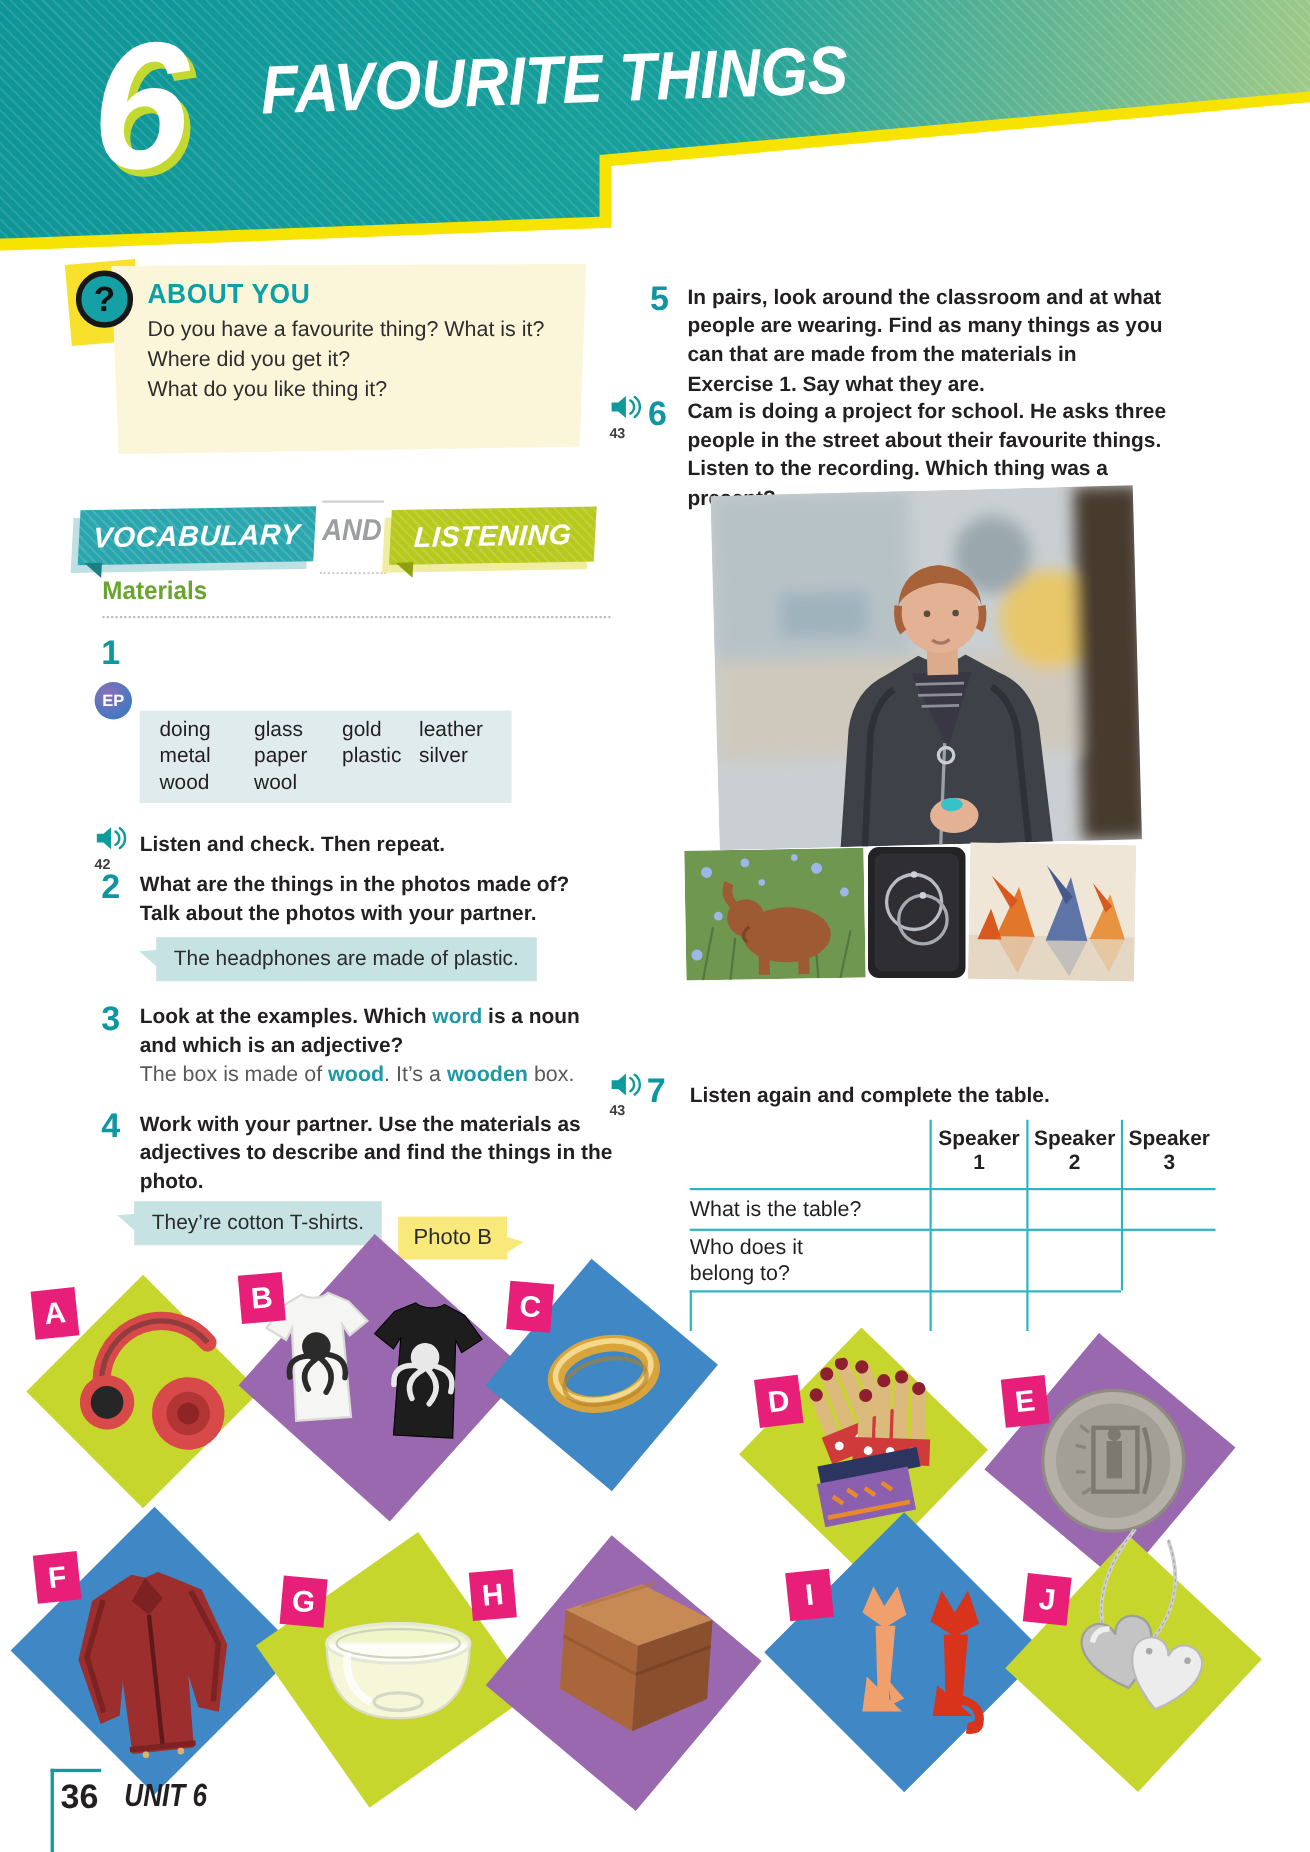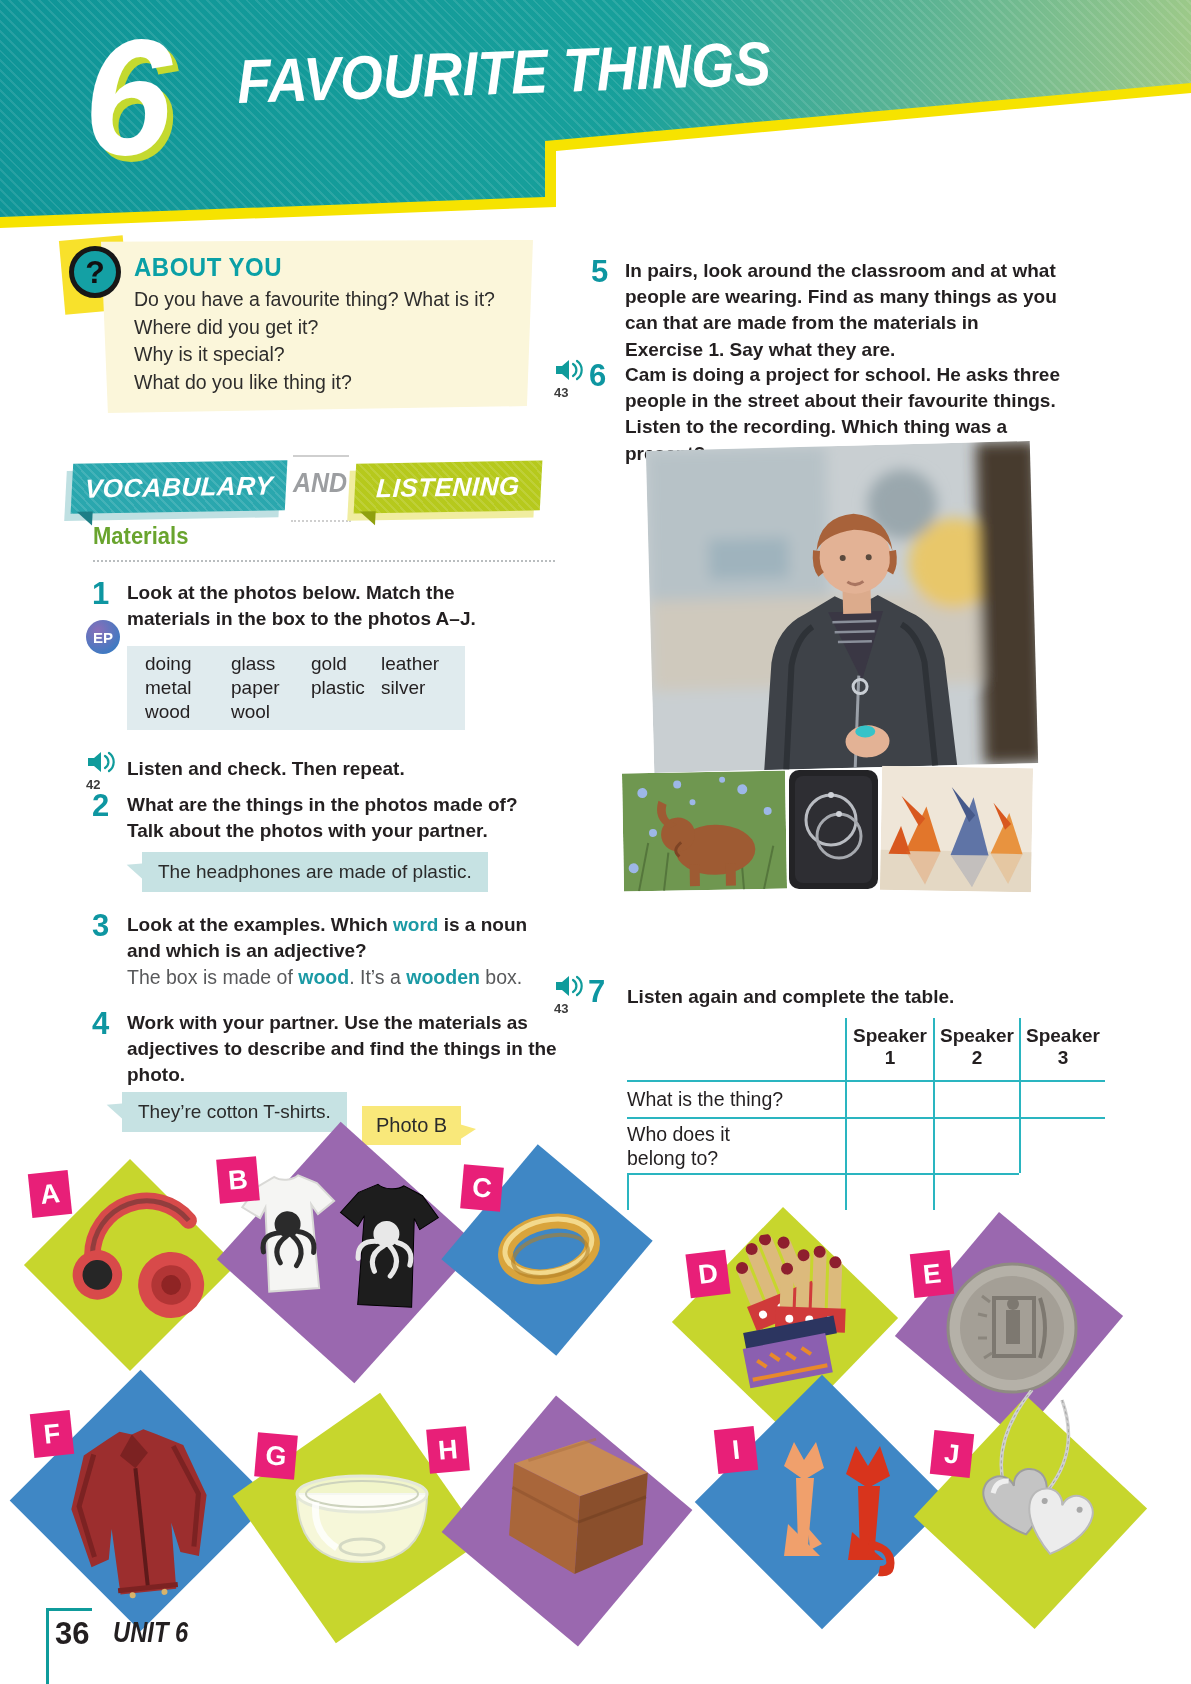--- a/index.html
+++ b/index.html
@@ -109,36 +109,34 @@
   <div class="unit-num">6</div>
   <div class="hdr-title">FAVOURITE THINGS</div>
 
   <div class="about-sticky"></div>
   <div class="about-box"></div>
   <div class="about-q">?</div>
   <div class="about-title">ABOUT YOU</div>
   <div class="about-qs">
     <div>Do you have a favourite thing? What is it?</div>
     <div>Where did you get it?</div>
-    <div>Why is it special?</div>
     <div>What do you like thing it?</div>
   </div>
 
   <div class="bubble bub-voc">VOCABULARY</div>
   <div class="and-top"></div>
   <div class="and-word">AND</div>
   <div class="and-bot"></div>
   <div class="bubble bub-lis">LISTENING</div>
 
   <div class="materials">Materials</div>
   <div class="dotline"></div>
 
   <div class="ex-num" style="left:92px;top:578px;">1</div>
   <div class="ep">EP</div>
-  <div class="ex-text" style="left:127px;top:580px;width:400px;">Look at the photos below. Match the materials in the box to the photos A–J.</div>
   <div class="wordbox">
     <span>doing</span>
     <span>glass</span>
     <span>gold</span>
     <span>leather</span>
     <span>metal</span>
     <span>paper</span>
     <span>plastic</span>
     <span>silver</span>
     <span>wood</span>
@@ -300,21 +298,21 @@
   <div class="ex-num" style="left:588px;top:976px;">7</div>
   <div class="ex-text" style="left:627px;top:984px;width:450px;">Listen again and complete the table.</div>
 
   <div class="tbl">
     <div></div>
     <div class="vline ch">Speaker 1</div>
     <div class="vline ch">Speaker 2</div>
     <div class="vline ch">Speaker 3</div>
 
     <div class="hline rh">
-        <span>What is the thing?</span>
+        <span>What is the table?</span>
       </div>
     <div class="vline hline"></div>
     <div class="vline hline"></div>
     <div class="vline hline"></div>
 
     <div class="hline rh">
         <span style="max-width:125px;">Who does it belong to?</span>
       </div>
     <div class="vline hline"></div>
     <div class="vline hline"></div>

